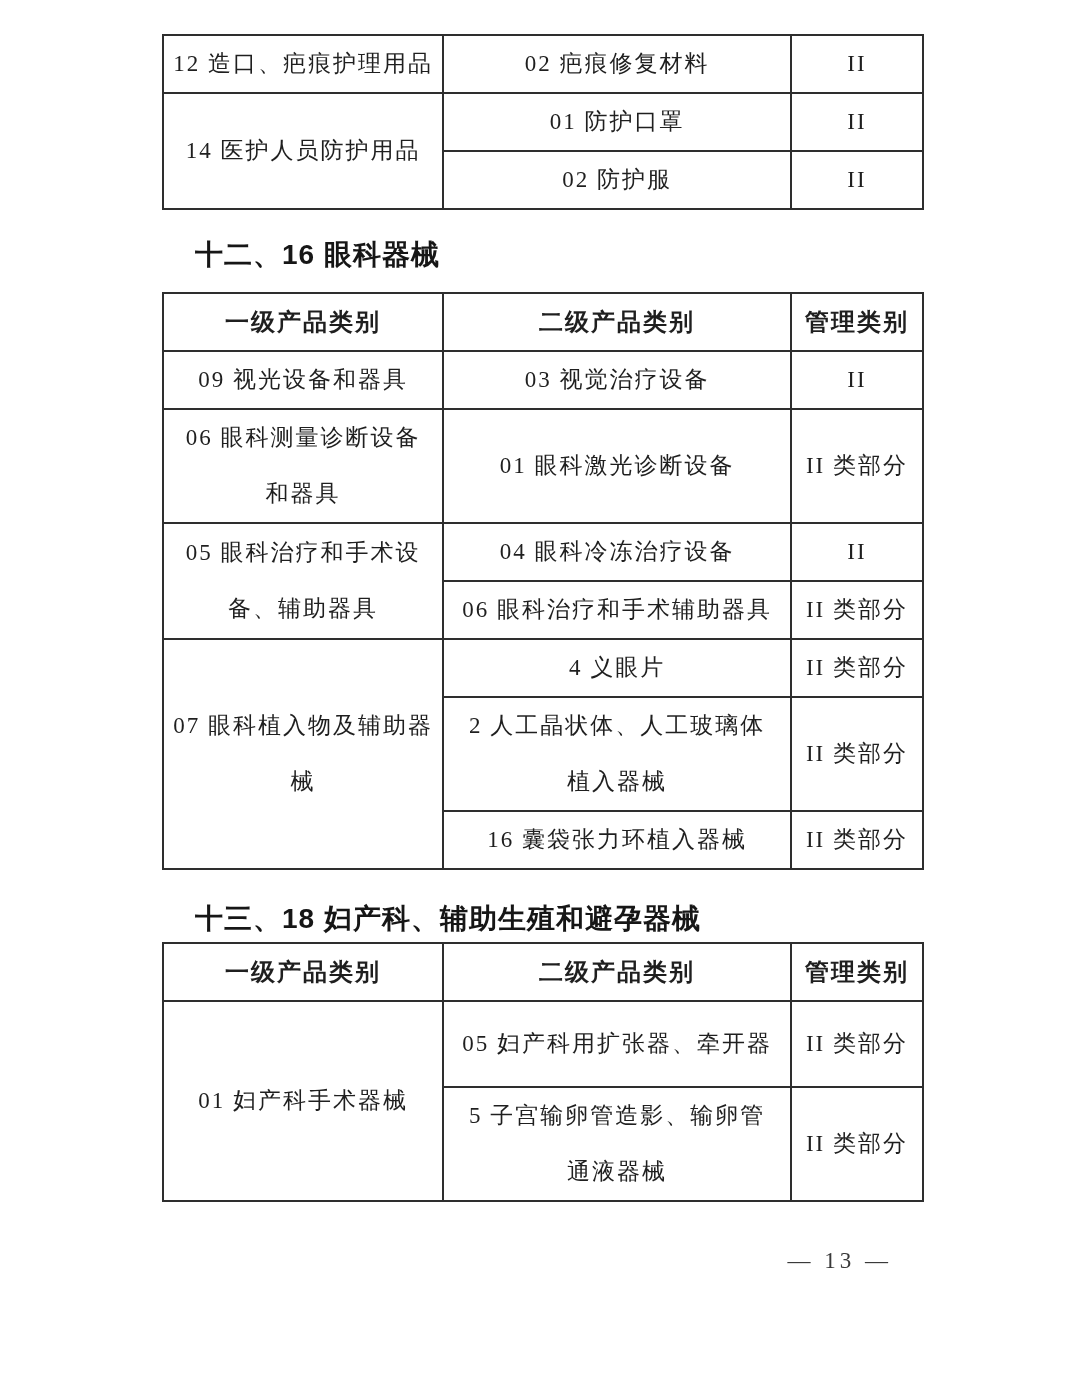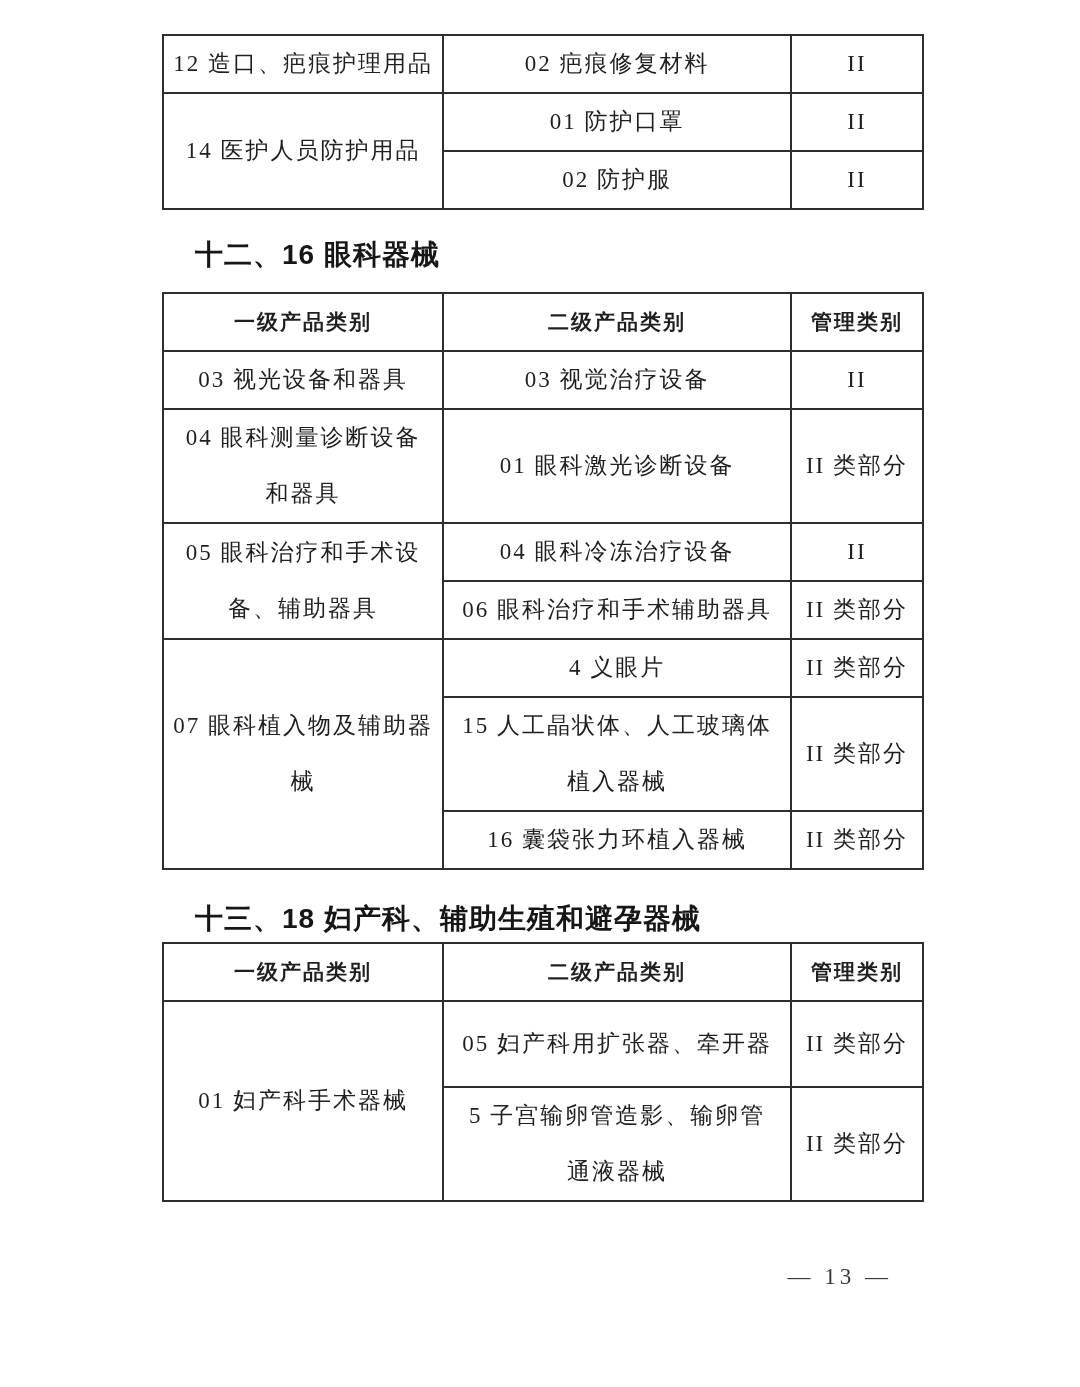--- a/index.html
+++ b/index.html
@@ -36,38 +36,38 @@
     padding: 0 6px;
     font-size: 23px;
     line-height: 56px;
     letter-spacing: 2px;
     white-space: pre-line;
     overflow: hidden;
   }
   th {
     font-family: "Liberation Sans", "DejaVu Sans", sans-serif;
     font-weight: bold;
-    font-size: 21px;
+    font-size: 24px;
     letter-spacing: 2px;
   }
   tr { height: 56px; }
   tr.row-tall { height: 86px; }
   .section-heading {
     font-family: "Liberation Sans", "DejaVu Sans", sans-serif;
     font-weight: bold;
     font-size: 28px;
     letter-spacing: 1px;
     color: #161616;
     margin: 0 0 0 33px;
     line-height: 30px;
   }
   .heading-12 { margin-top: 30px; margin-bottom: 22px; }
   .heading-13 { margin-top: 34px; margin-bottom: 8px; }
   .page-footer {
-    margin-top: 62px;
+    margin-top: 46px;
     text-align: right;
     padding-right: 10px;
     font-size: 23px;
     color: #3a3a3a;
     letter-spacing: 4px;
   }
 </style>
 </head>
 <body>
 
@@ -107,26 +107,26 @@
       </colgroup>
     <thead>
       <tr>
         <th>一级产品类别</th>
         <th>二级产品类别</th>
         <th>管理类别</th>
       </tr>
     </thead>
     <tbody>
       <tr>
-        <td>03 视光设备和器具</td>
+        <td>09 视光设备和器具</td>
         <td>03 视觉治疗设备</td>
         <td>II</td>
       </tr>
       <tr>
-        <td>04 眼科测量诊断设备
+        <td>06 眼科测量诊断设备
 和器具</td>
         <td>01 眼科激光诊断设备</td>
         <td>II 类部分</td>
       </tr>
       <tr>
         <td rowspan="2">05 眼科治疗和手术设
 备、辅助器具</td>
         <td>04 眼科冷冻治疗设备</td>
         <td>II</td>
       </tr>
@@ -134,21 +134,21 @@
         <td>06 眼科治疗和手术辅助器具</td>
         <td>II 类部分</td>
       </tr>
       <tr>
         <td rowspan="3">07 眼科植入物及辅助器
 械</td>
         <td>4 义眼片</td>
         <td>II 类部分</td>
       </tr>
       <tr>
-        <td>15 人工晶状体、人工玻璃体
+        <td>2 人工晶状体、人工玻璃体
 植入器械</td>
         <td>II 类部分</td>
       </tr>
       <tr>
         <td>16 囊袋张力环植入器械</td>
         <td>II 类部分</td>
       </tr>
     </tbody>
   </table>
 

